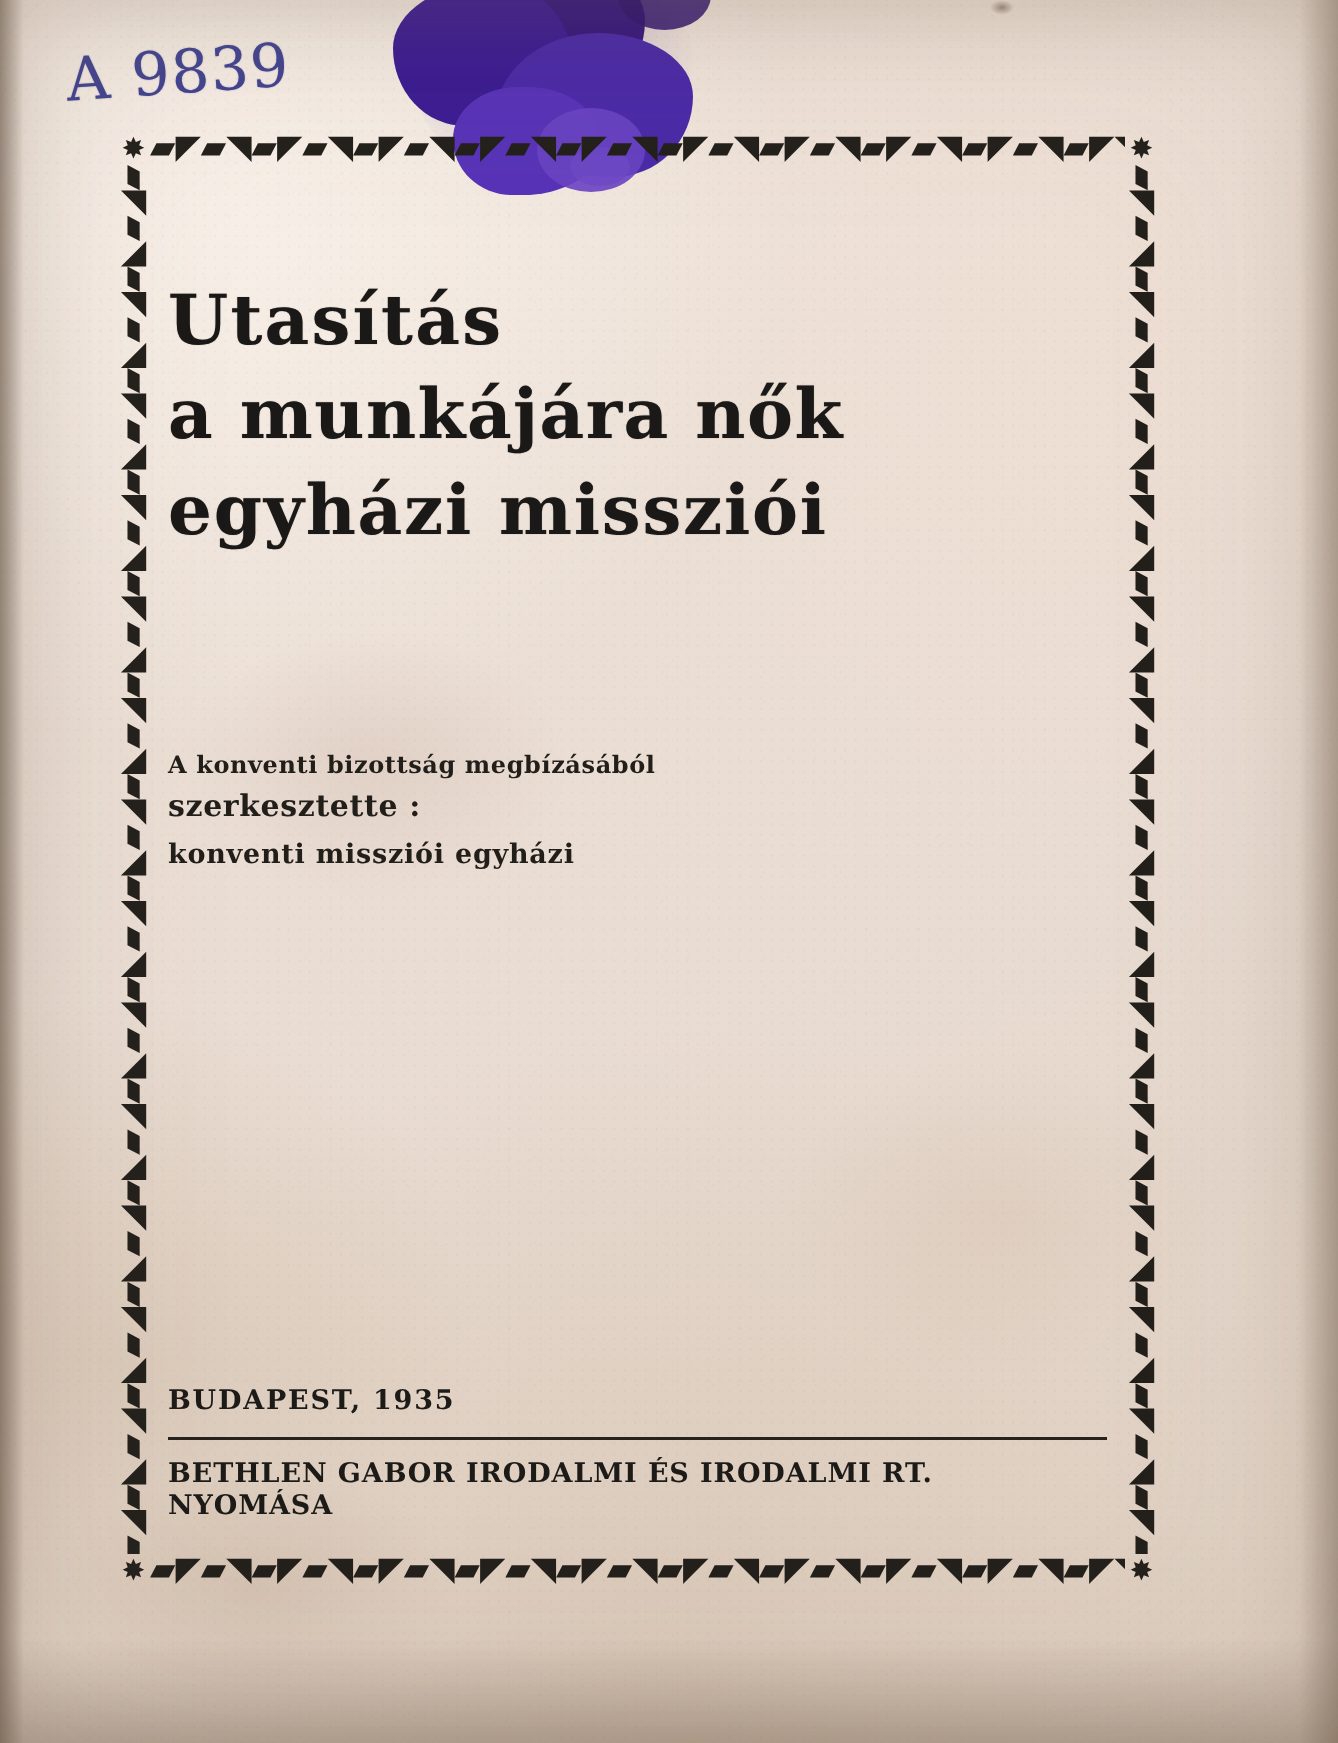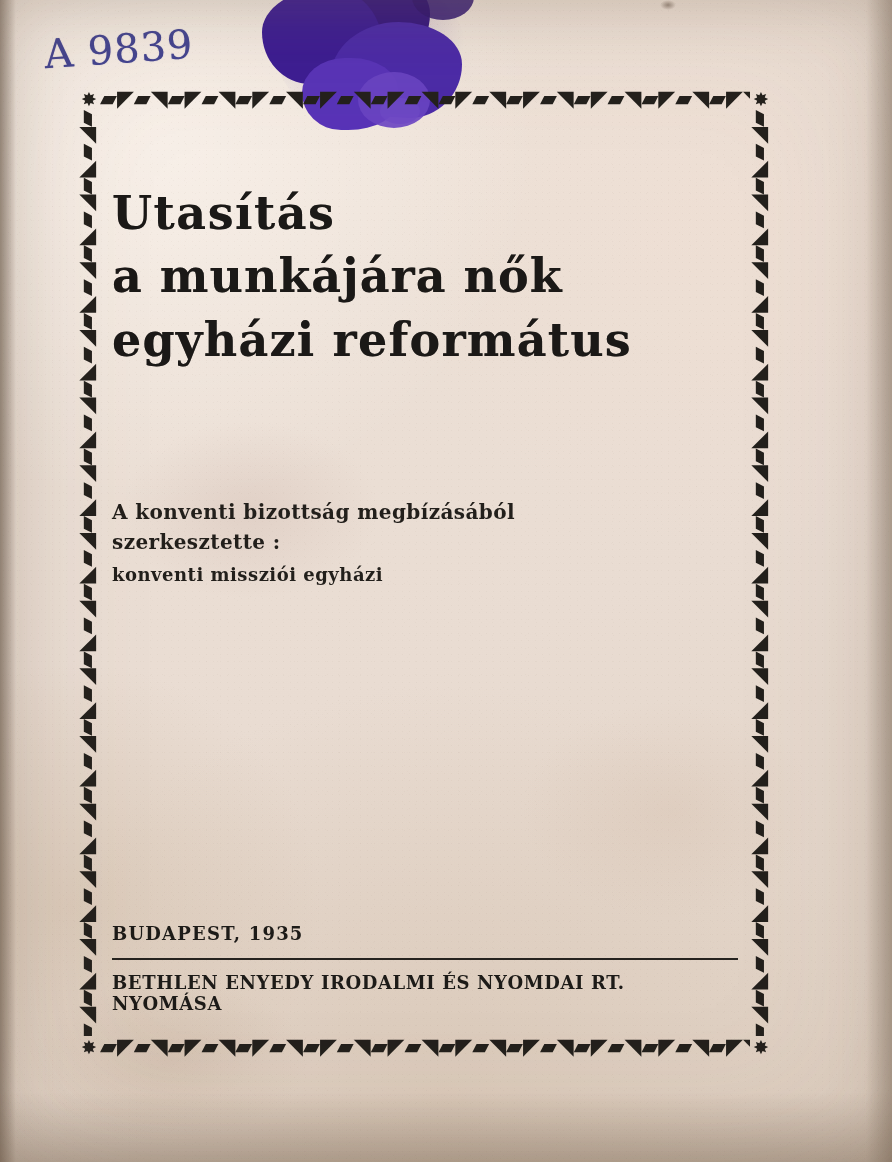--- a/index.html
+++ b/index.html
@@ -202,21 +202,21 @@
   }
   #title-line-2 { letter-spacing: 1px; }
   #title-line-3 { letter-spacing: 1.2px; }
 
   #credit-block {
     margin-top: 128px;
     font-family: "DejaVu Serif", serif;
     color: #221f1b;
   }
   #credit-1 {
-    font-size: 20px;
+    font-size: 16px;
     font-weight: bold;
     letter-spacing: 0.4px;
   }
   #credit-2 {
     font-size: 20px;
     font-weight: bold;
     letter-spacing: 0.4px;
     margin-top: 6px;
   }
   #author {
@@ -308,33 +308,33 @@
     <div class="rosette" id="ros-tr">✸</div>
     <div class="rosette" id="ros-bl">✸</div>
     <div class="rosette" id="ros-br">✸</div>
   </div>
 
   <div id="content">
 
     <div id="title-block">
       <div class="title-line" id="title-line-1">Utasítás</div>
       <div class="title-line" id="title-line-2">a munkájára nők</div>
-      <div class="title-line" id="title-line-3">egyházi református</div>
+      <div class="title-line" id="title-line-3">egyházi missziói</div>
     </div>
 
     <div id="credit-block">
       <div id="credit-1">A konventi bizottság megbízásából</div>
       <div id="credit-2">szerkesztette :</div>
       <div id="author-role">konventi missziói egyházi</div>
     </div>
 
     <div id="imprint-block">
       <div id="place-year">BUDAPEST, 1935</div>
       <div id="rule"></div>
-      <div id="printer">BETHLEN ENYEDY IRODALMI ÉS NYOMDAI RT. NYOMÁSA</div>
+      <div id="printer">BETHLEN GABOR IRODALMI ÉS IRODALMI RT. NYOMÁSA</div>
     </div>
 
   </div>
 
   <div id="left-edge"></div>
   <div id="right-edge"></div>
   <div id="bottom-edge"></div>
   <div id="paper-vignette"></div>
 
 </div>

